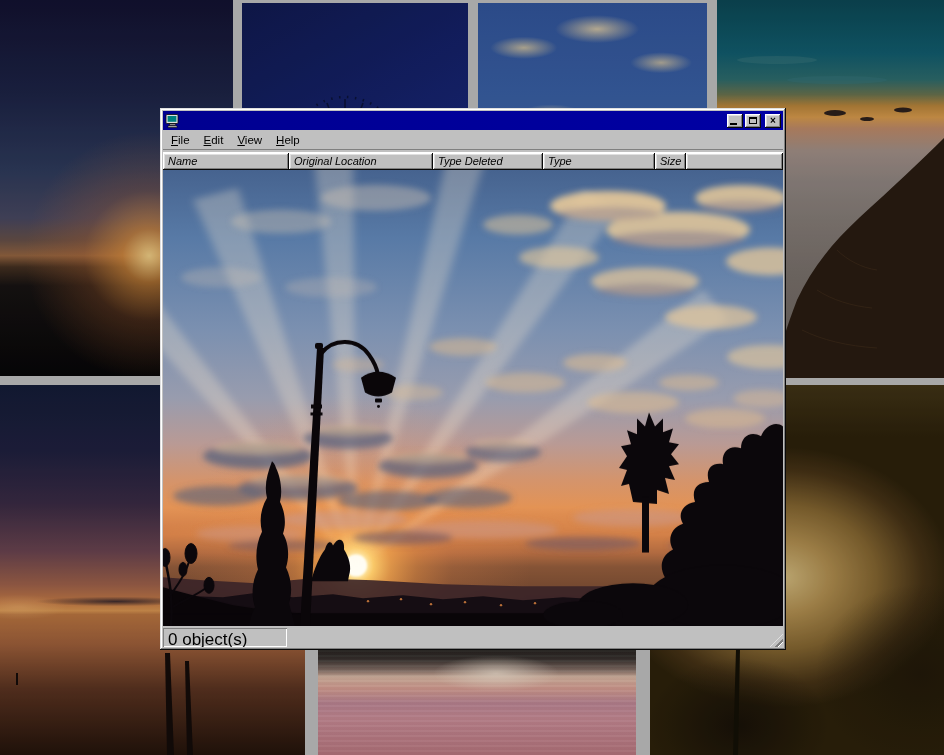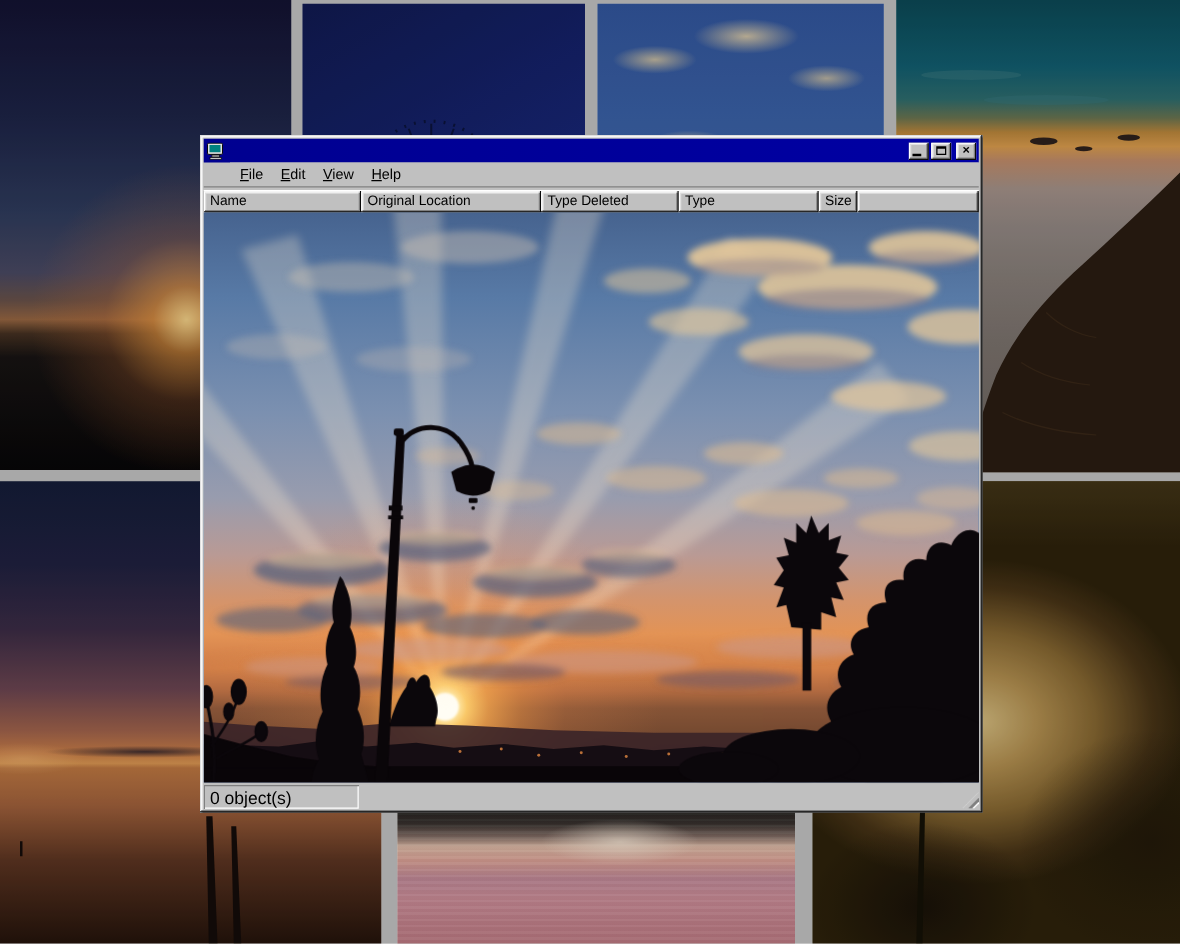--- a/index.html
+++ b/index.html
@@ -57,32 +57,32 @@
   .title-icon{width:15px;height:14px;margin-right:3px;}
   .title-text{color:#fff;font-size:11px;font-weight:bold;flex:1;}
   .tbtn{width:16px;height:14px;background:#c0c0c0;margin-left:2px;position:relative;
         box-shadow:inset -1px -1px #0a0a0a, inset 1px 1px #fff, inset -2px -2px #808080, inset 2px 2px #dfdfdf;
         display:flex;align-items:center;justify-content:center;font-size:10px;font-weight:bold;color:#000;
         line-height:12px;}
   .tbtn .min-glyph{position:absolute;left:3px;bottom:3px;width:7px;height:2px;background:#000;}
   .tbtn .max-glyph{width:8px;height:7px;border:1px solid #000;border-top-width:2px;box-sizing:border-box;}
   .btn-close{margin-left:4px;}
   .menubar{height:19px;display:flex;align-items:center;background:#c0c0c0;flex:0 0 auto;font-size:11.5px;
-           color:#000;padding-left:1px;margin-left:21px;}
+           color:#000;padding-left:1px;}
   .menu-item{padding:2px 7px;}
   .mkey{text-decoration:underline;}
   .menu-groove{height:2px;border-top:1px solid #808080;border-bottom:1px solid #fff;flex:0 0 auto;}
   .headerrow{height:17px;display:flex;flex:0 0 auto;background:#c0c0c0;font-size:11px;color:#000;}
   .hcell{box-sizing:border-box;padding:2px 4px 0 5px;background:#c0c0c0;white-space:nowrap;overflow:hidden;
-         box-shadow:inset -1px -1px #0a0a0a, inset 1px 1px #fff, inset -2px -2px #808080, inset 2px 2px #dfdfdf;}
+         box-shadow:inset -1px -1px #0a0a0a, inset 1px 1px #fff, inset -2px -2px #808080, inset 2px 2px #dfdfdf;font-style:italic;}
   .hc0{width:126px;} .hc1{width:144px;} .hc2{width:110px;} .hc3{width:112px;}
   .hc4{width:31px;text-align:right;padding-right:7px;} .hc5{flex:1;}
   .content{flex:1;position:relative;overflow:hidden;background:#5a7aa5;}
   .content svg{position:absolute;inset:0;width:100%;height:100%;}
-  .statusbar{height:19px;display:flex;gap:2px;flex:0 0 auto;padding-top:2px;font-size:14px;color:#000;}
+  .statusbar{height:19px;display:flex;gap:2px;flex:0 0 auto;padding-top:2px;font-size:17px;color:#000;}
   .spanel{background:#c0c0c0;box-shadow:inset 1px 1px #808080, inset -1px -1px #fff;
           padding:2px 5px 0 5px;box-sizing:border-box;white-space:nowrap;overflow:hidden;}
   .sp1{width:124px;} .sp2{flex:1;position:relative;}
   .grip{position:absolute;right:3px;bottom:3px;width:13px;height:13px;z-index:11;
         background:repeating-linear-gradient(-45deg,#c0c0c0 0 3px,#fff 3px 4px,#808080 4px 6px);
         clip-path:polygon(100% 0,100% 100%,0 100%);}
 </style>
 </head>
 <body>
 

